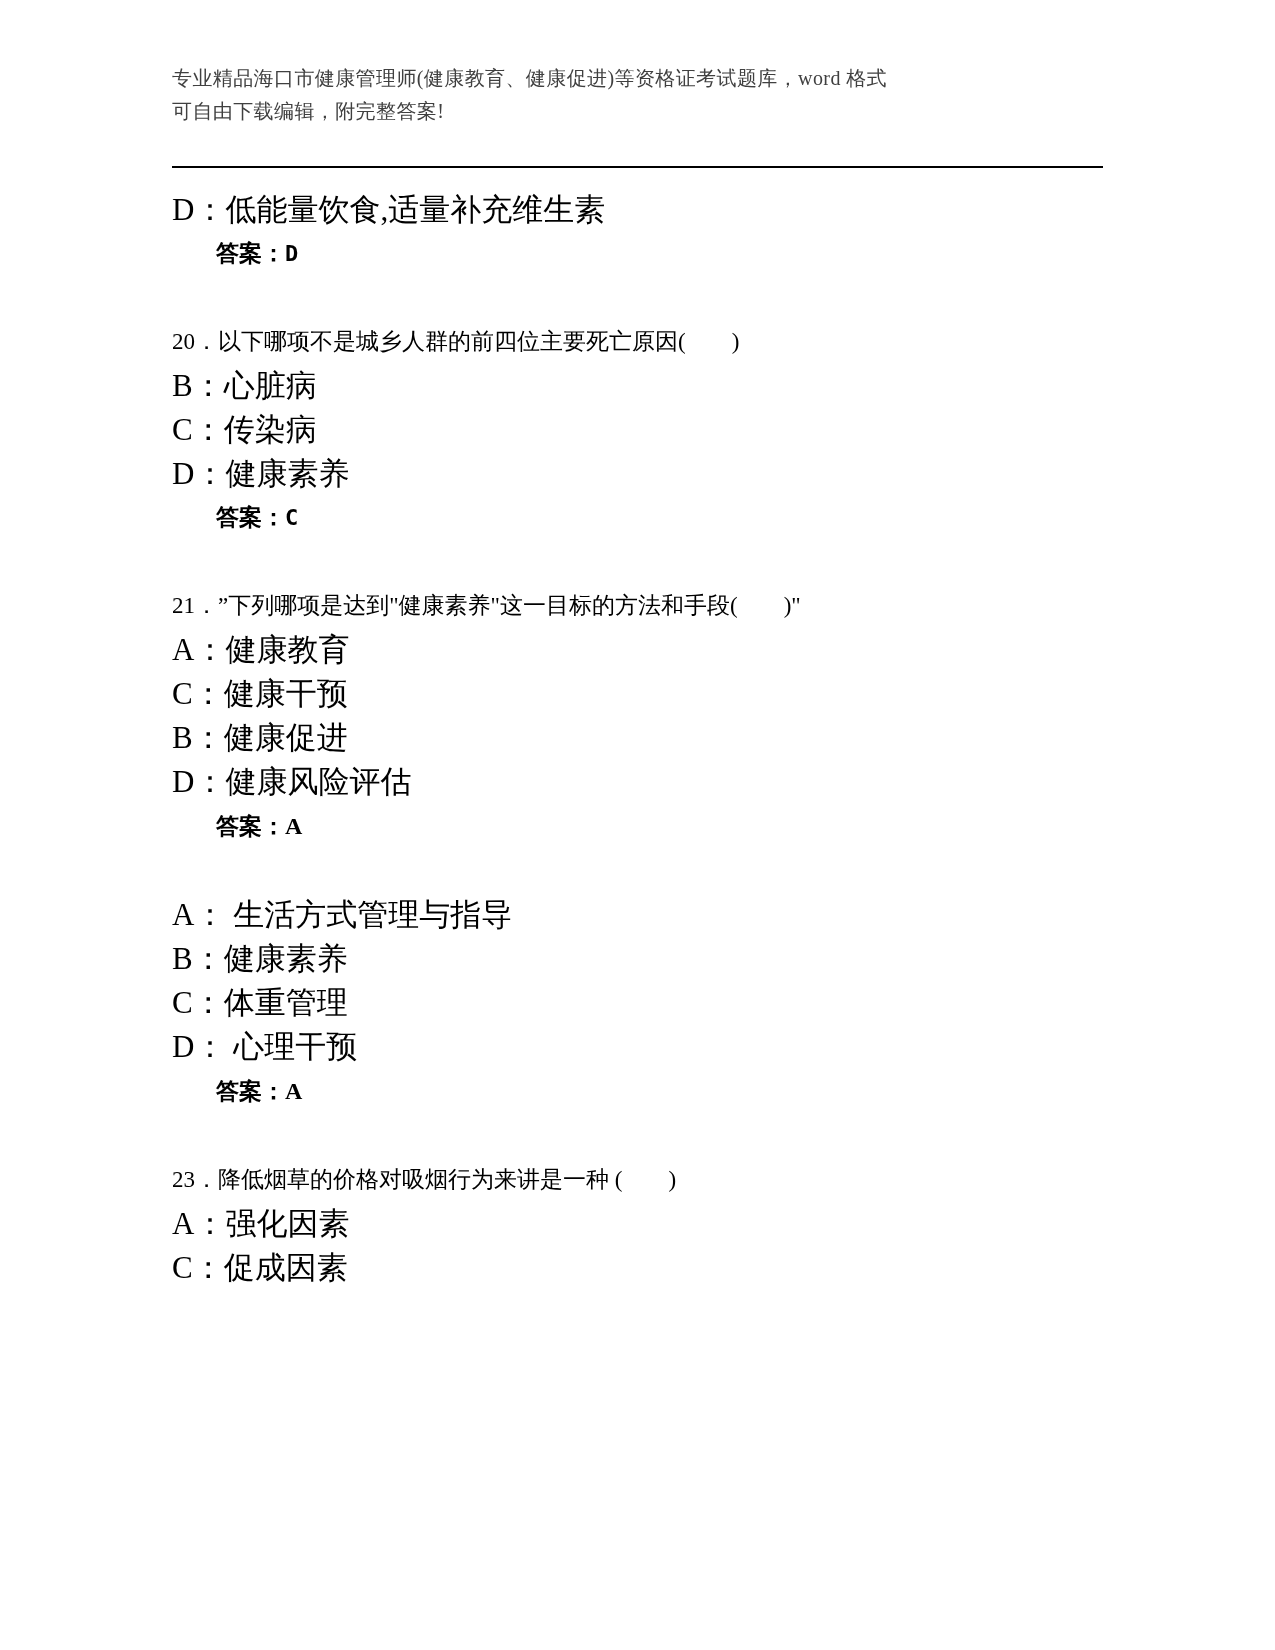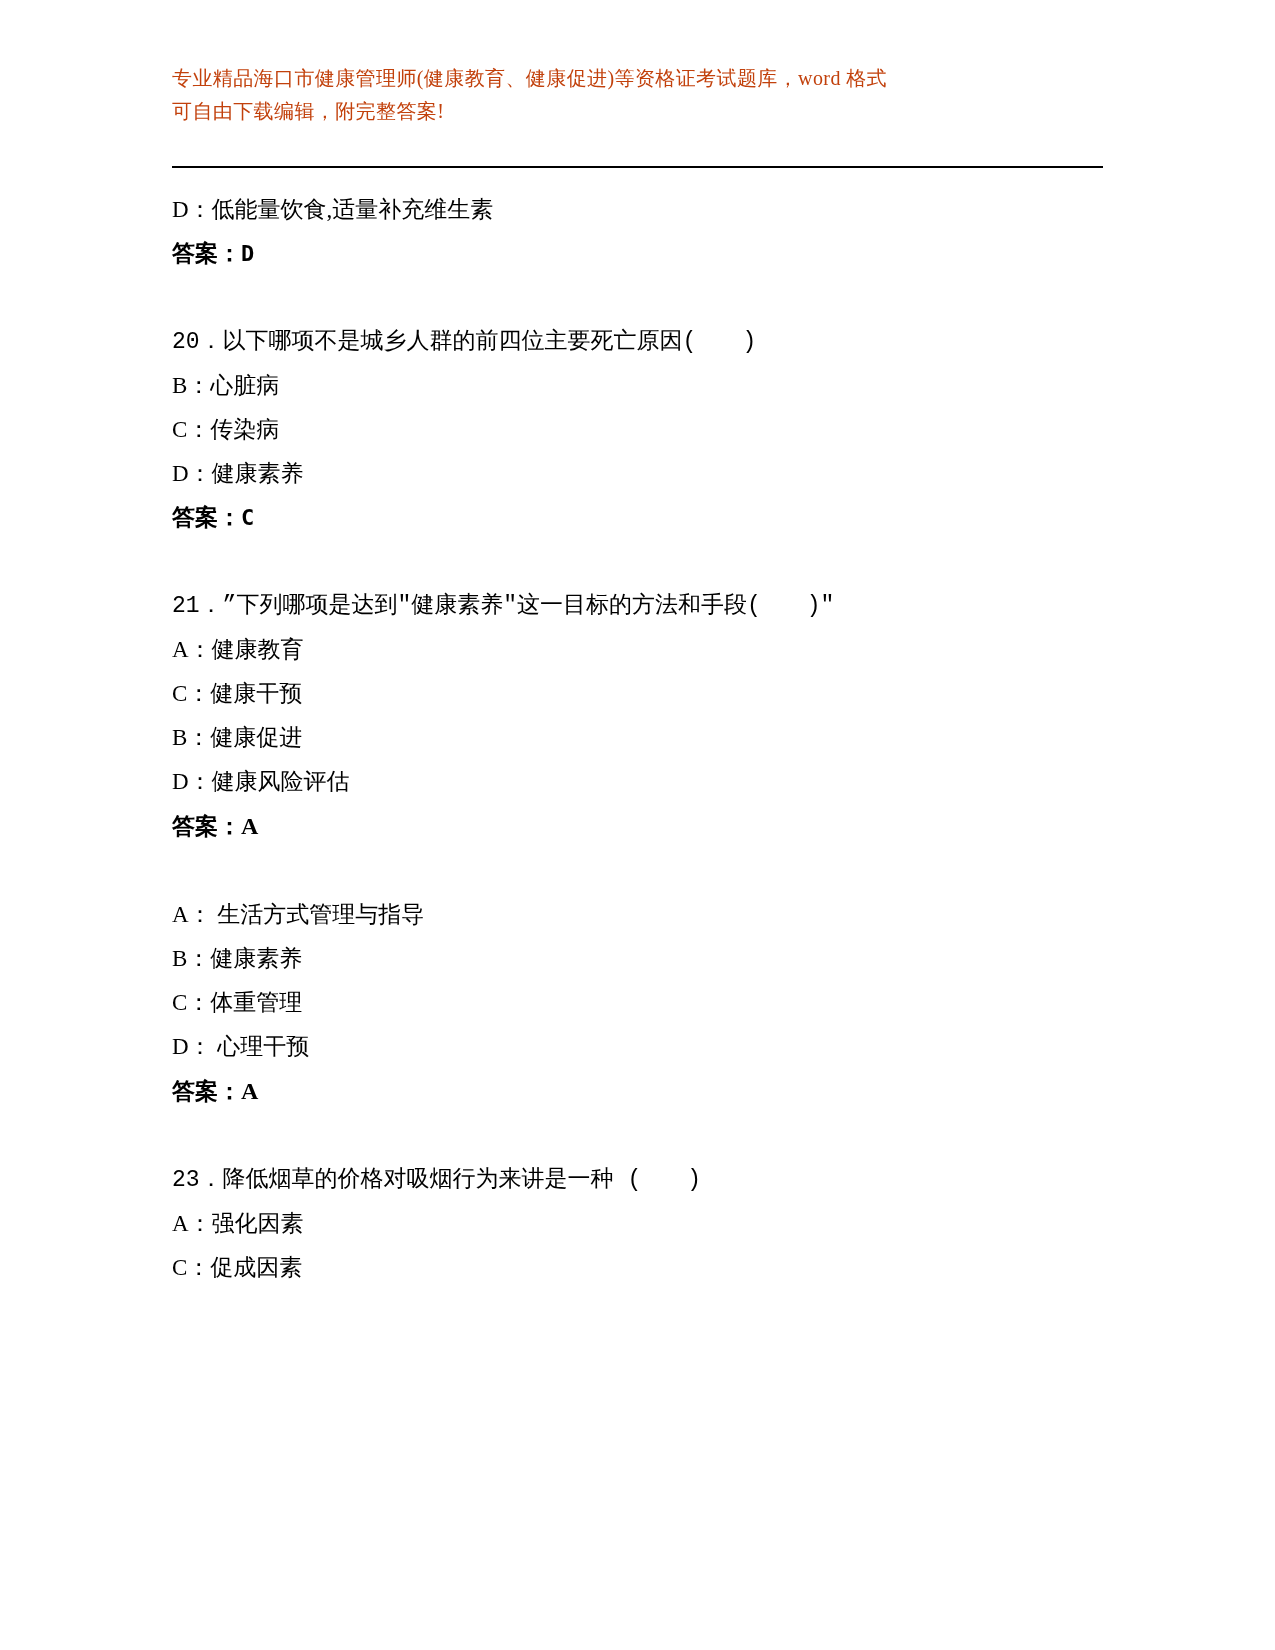--- a/index.html
+++ b/index.html
@@ -19,50 +19,51 @@
     box-sizing: border-box;
     width: 1275px;
     height: 1650px;
     padding: 62px 172px 0 172px;
     position: relative;
   }
   .header {
     font-size: 20px;
     line-height: 33px;
     letter-spacing: 0.4px;
-    color: #c2410c;
+    color: #404040;
     font-family: "Liberation Serif", "DejaVu Serif", serif;
   }
   .rule {
     margin-top: 38px;
     border: 0;
     border-top: 2px solid #000;
     width: 931px;
     margin-left: 0;
   }
   .body-block {
     margin-top: 20px;
   }
   .q-group {
     margin-bottom: 0;
   }
   .line {
     font-size: 23px;
     line-height: 44px;
     white-space: pre-wrap;
-    font-family: Liberation Mono, monospace;
+    font-family: Liberation Serif, serif;
   }
   .opt {
-    font-size: 23px;
+    font-size: 31px;
     line-height: 44px;
   }
   .ans {
     font-size: 23px;
     line-height: 44px;
     font-weight: bold;
+    margin-left: 44px;
   }
   .ans .val {
     font-family: "DejaVu Sans Mono", monospace;
     font-weight: bold;
     font-size: 22px;
   }
   .ans .val-serif {
     font-family: "Liberation Serif", "DejaVu Serif", serif;
     font-weight: bold;
     font-size: 24px;

